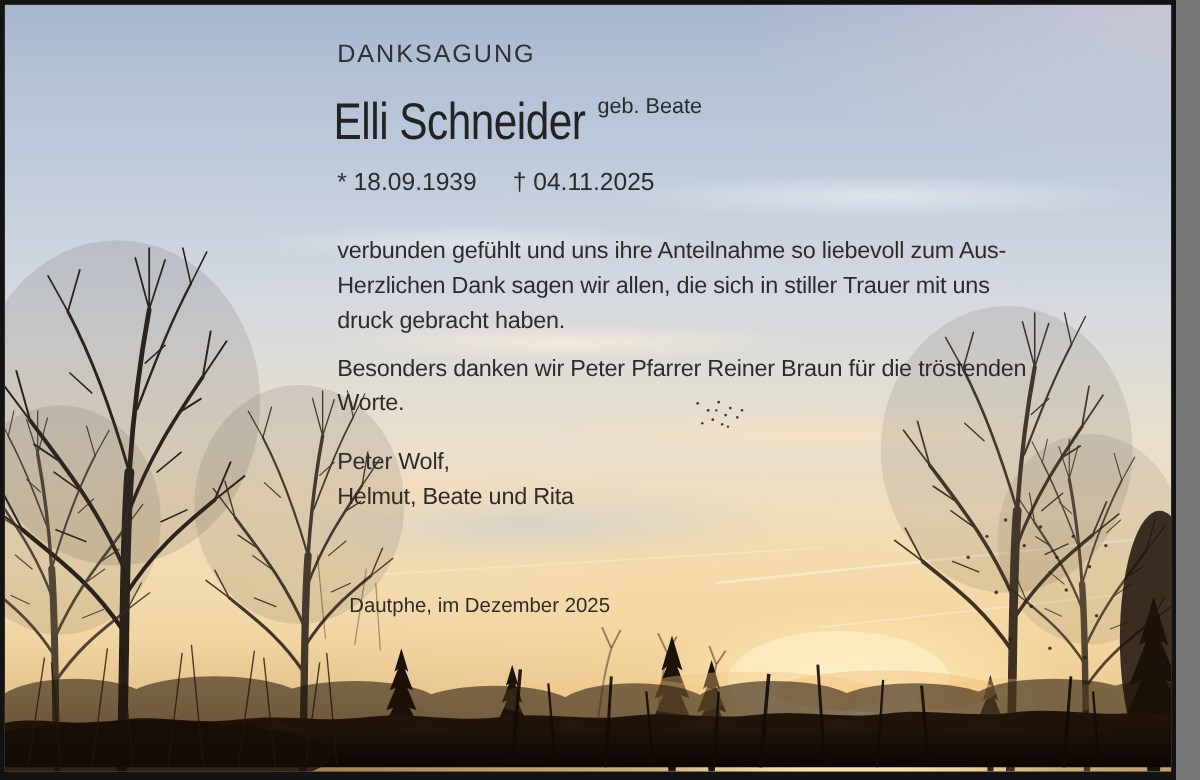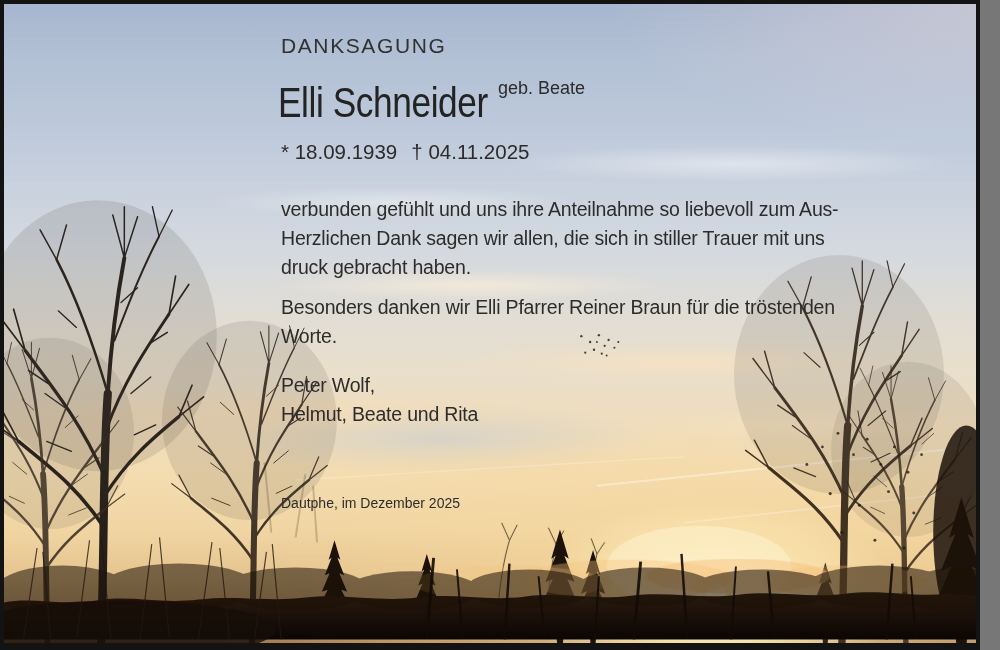--- a/index.html
+++ b/index.html
@@ -28,26 +28,26 @@
   .scene{position:absolute;inset:0;width:100%;height:100%;}
   use.t-dark{stroke:#27201a;}
   use.t-mid{stroke:#352a20;}
   use.t-warm{stroke:#2e2014;}
   
   .content{position:absolute;inset:0;color:#2e2c2a;}
   .kicker{position:absolute;left:277px;top:30px;font-size:21px;letter-spacing:1.6px;color:#313131;}
   .name-row{position:absolute;left:274px;top:74px;display:flex;align-items:flex-start;white-space:nowrap;}
   .name{font-size:43px;font-weight:500;letter-spacing:-.5px;color:#232323;transform:scaleX(.82);transform-origin:left bottom;}
   .maiden{font-size:18px;color:#2b2b2b;margin-left:-36px;}
-  .dates{position:absolute;left:277px;top:136px;font-size:20.5px;display:flex;gap:14px;color:#2d2b29;}
+  .dates{position:absolute;left:277px;top:136px;font-size:20.5px;display:flex;gap:30px;color:#2d2b29;}
   .para{position:absolute;left:277px;width:660px;font-size:19.5px;line-height:29px;letter-spacing:-.2px;color:#2e2c2a;}
   .p-thanks{top:191px;}
   .p-pastor{top:289px;}
   .p-sign{top:367px;}
-  .place{position:absolute;left:277px;top:491px;font-size:14px;color:#2e2c2a;}
+  .place{position:absolute;left:287px;top:491px;font-size:17px;color:#2e2c2a;}
 </style>
 </head>
 <body>
 
 <div class="frame">
   <div class="sky"></div>
 
   <svg class="scene" viewBox="0 0 1000 650" aria-hidden="true">
     <defs>
       <g id="btree" fill="none" stroke-linecap="round">
@@ -205,21 +205,21 @@
       <span>† 04.11.2025</span>
     </div>
 
     <div class="para p-thanks">
       <div>verbunden gefühlt und uns ihre Anteilnahme so liebevoll zum Aus-</div>
       <div>Herzlichen Dank sagen wir allen, die sich in stiller Trauer mit uns</div>
       <div>druck gebracht haben.</div>
     </div>
 
     <div class="para p-pastor">
-      <div>Besonders danken wir Elli Pfarrer Reiner Braun für die tröstenden</div>
+      <div>Besonders danken wir Peter Pfarrer Reiner Braun für die tröstenden</div>
       <div>Worte.</div>
     </div>
 
     <div class="para p-sign">
       <div>Peter Wolf,</div>
       <div>Helmut, Beate und Rita</div>
     </div>
 
     <div class="place">Dautphe, im Dezember 2025</div>
   </div>

